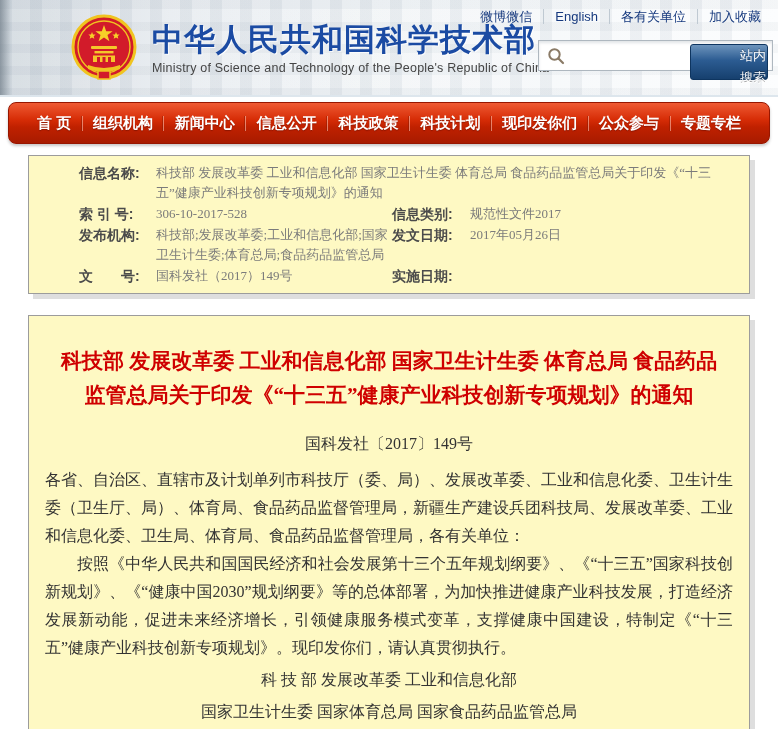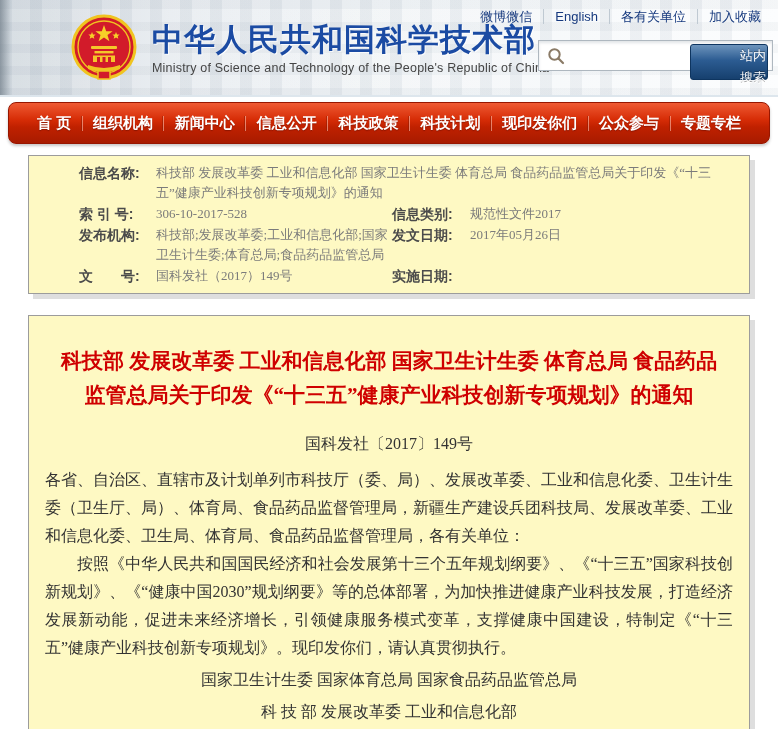--- a/index.html
+++ b/index.html
@@ -176,18 +176,18 @@
     </div>
   </div>
 
   <div class="panel doc-panel">
     <div class="doc-title">科技部 发展改革委 工业和信息化部 国家卫生计生委 体育总局 食品药品监管总局关于印发《“十三五”健康产业科技创新专项规划》的通知</div>
     <div class="doc-number">国科发社〔2017〕149号</div>
     <div class="doc-body">
       <p>各省、自治区、直辖市及计划单列市科技厅（委、局）、发展改革委、工业和信息化委、卫生计生委（卫生厅、局）、体育局、食品药品监督管理局，新疆生产建设兵团科技局、发展改革委、工业和信息化委、卫生局、体育局、食品药品监督管理局，各有关单位：</p>
       <p class="indent">按照《中华人民共和国国民经济和社会发展第十三个五年规划纲要》、《“十三五”国家科技创新规划》、《“健康中国2030”规划纲要》等的总体部署，为加快推进健康产业科技发展，打造经济发展新动能，促进未来经济增长，引领健康服务模式变革，支撑健康中国建设，特制定《“十三五”健康产业科技创新专项规划》。现印发你们，请认真贯彻执行。</p>
     </div>
+    <div class="doc-sign">科 技 部  发展改革委  工业和信息化部</div>
     <div class="doc-sign">国家卫生计生委  国家体育总局  国家食品药品监管总局</div>
-    <div class="doc-sign">科 技 部  发展改革委  工业和信息化部</div>
     <div class="doc-sign">2017年5月26日</div>
   </div>
 
 </div>
 
 </body></html>

